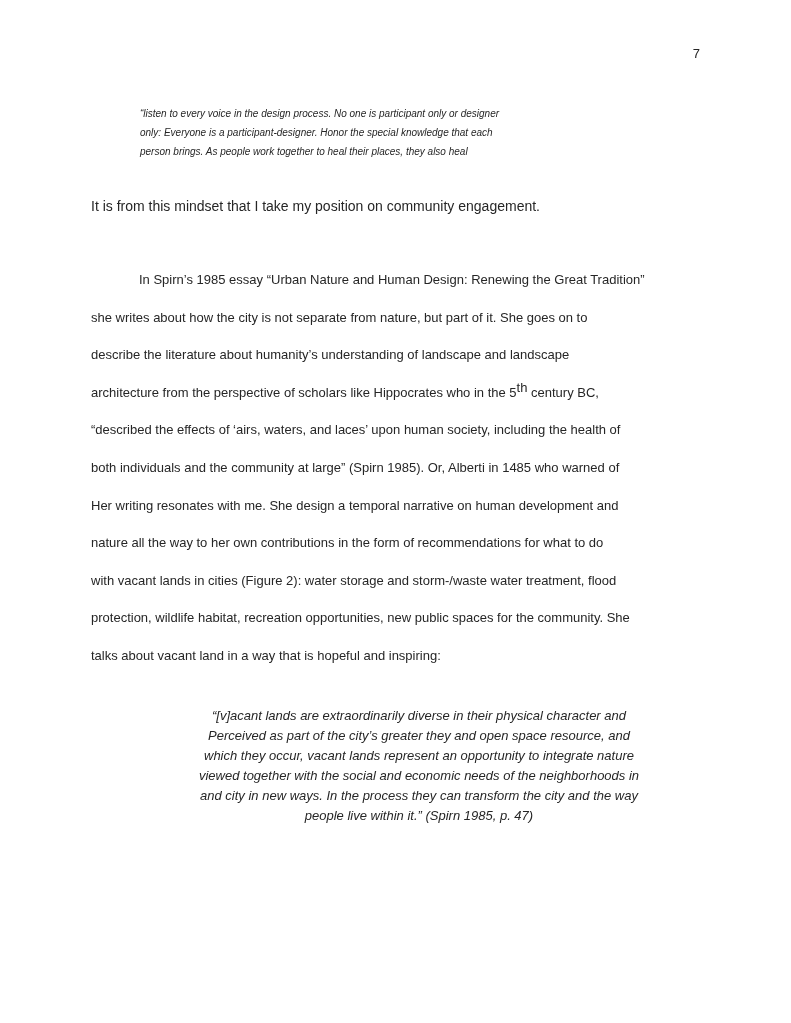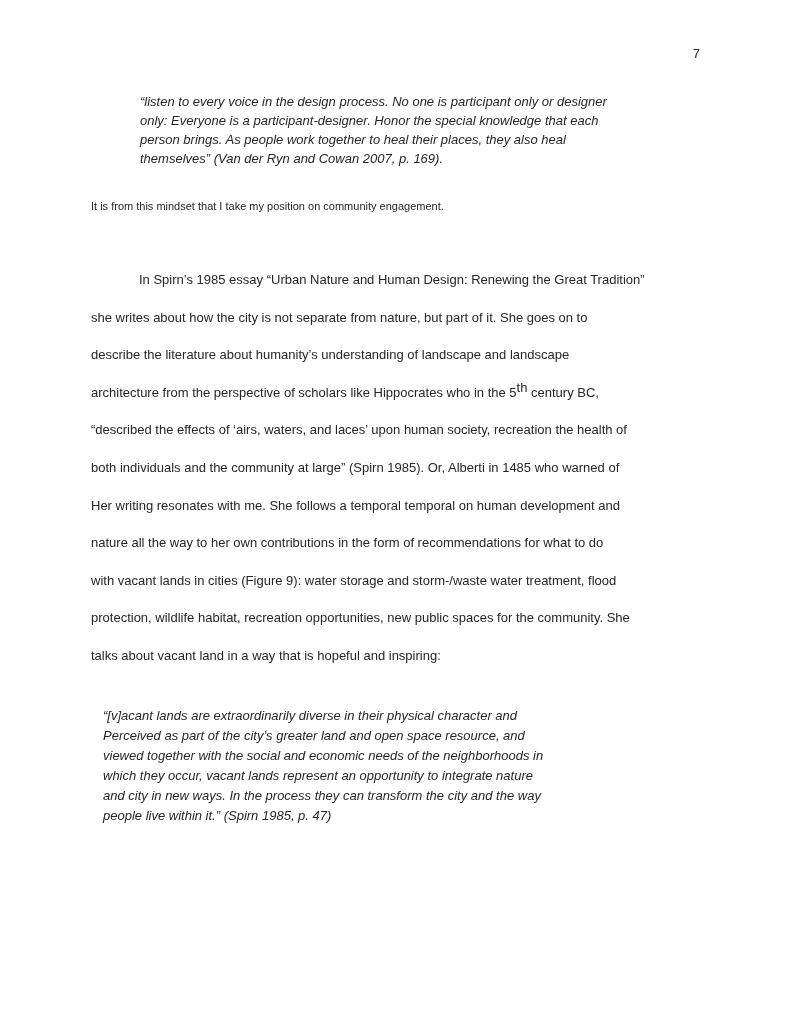--- a/index.html
+++ b/index.html
@@ -17,37 +17,37 @@
     position: absolute;
     top: 46px;
     left: 640px;
     width: 60px;
     text-align: right;
     font-size: 13px;
     line-height: 16px;
   }
   .block-quote-1 {
     position: absolute;
-    top: 92px;
+    top: 104px;
     left: 140px;
     width: 540px;
     font-style: italic;
-    font-size: 13px;
+    font-size: 10px;
   }
   .block-quote-1 .qline {
     height: 19px;
     line-height: 19px;
     white-space: nowrap;
   }
   .mindset-paragraph {
     position: absolute;
     top: 198px;
     left: 91px;
     width: 640px;
-    font-size: 11px;
+    font-size: 14px;
     line-height: 17px;
     white-space: nowrap;
   }
   .essay-paragraph {
     position: absolute;
     top: 272px;
     left: 91px;
     width: 640px;
     font-size: 13px;
   }
@@ -60,64 +60,63 @@
     text-indent: 48px;
   }
   .essay-paragraph sup {
     font-size: 13px;
     vertical-align: super;
     line-height: 0;
   }
   .block-quote-2 {
     position: absolute;
     top: 706px;
-    left: 103px;
+    left: 110px;
     width: 618px;
-    text-align: left;
+    text-align: center;
     font-style: italic;
     font-size: 13px;
   }
   .block-quote-2 .qline {
     height: 20px;
     line-height: 20px;
     white-space: nowrap;
   }
 </style>
 </head>
 <body>
 
 <div class="page">
 
   <div class="page-number">7</div>
 
   <div class="block-quote-1">
     <div class="qline">“listen to every voice in the design process. No one is participant only or designer</div>
     <div class="qline">only: Everyone is a participant-designer. Honor the special knowledge that each</div>
     <div class="qline">person brings. As people work together to heal their places, they also heal</div>
-    <div class="qline">themselves” (Van der Ryn and Cowan 2007, p. 169).</div>
   </div>
 
   <div class="mindset-paragraph">It is from this mindset that I take my position on community engagement.</div>
 
   <div class="essay-paragraph">
     <div class="bline first">In Spirn’s 1985 essay “Urban Nature and Human Design: Renewing the Great Tradition”</div>
     <div class="bline">she writes about how the city is not separate from nature, but part of it. She goes on to</div>
     <div class="bline">describe the literature about humanity’s understanding of landscape and landscape</div>
     <div class="bline"><span>architecture from the perspective of scholars like Hippocrates who in the 5</span><sup>th</sup><span> century BC,</span></div>
-    <div class="bline">“described the effects of ‘airs, waters, and laces’ upon human society, recreation the health of</div>
+    <div class="bline">“described the effects of ‘airs, waters, and laces’ upon human society, including the health of</div>
     <div class="bline">both individuals and the community at large” (Spirn 1985). Or, Alberti in 1485 who warned of</div>
-    <div class="bline">Her writing resonates with me. She follows a temporal temporal on human development and</div>
+    <div class="bline">Her writing resonates with me. She design a temporal narrative on human development and</div>
     <div class="bline">nature all the way to her own contributions in the form of recommendations for what to do</div>
-    <div class="bline">with vacant lands in cities (Figure 9): water storage and storm-/waste water treatment, flood</div>
+    <div class="bline">with vacant lands in cities (Figure 2): water storage and storm-/waste water treatment, flood</div>
     <div class="bline">protection, wildlife habitat, recreation opportunities, new public spaces for the community. She</div>
     <div class="bline">talks about vacant land in a way that is hopeful and inspiring:</div>
   </div>
 
   <div class="block-quote-2">
     <div class="qline">“[v]acant lands are extraordinarily diverse in their physical character and</div>
-    <div class="qline">Perceived as part of the city’s greater land and open space resource, and</div>
+    <div class="qline">Perceived as part of the city’s greater they and open space resource, and</div>
+    <div class="qline">which they occur, vacant lands represent an opportunity to integrate nature</div>
     <div class="qline">viewed together with the social and economic needs of the neighborhoods in</div>
-    <div class="qline">which they occur, vacant lands represent an opportunity to integrate nature</div>
     <div class="qline">and city in new ways. In the process they can transform the city and the way</div>
     <div class="qline">people live within it.” (Spirn 1985, p. 47)</div>
   </div>
 
 </div>
 
 </body></html>

